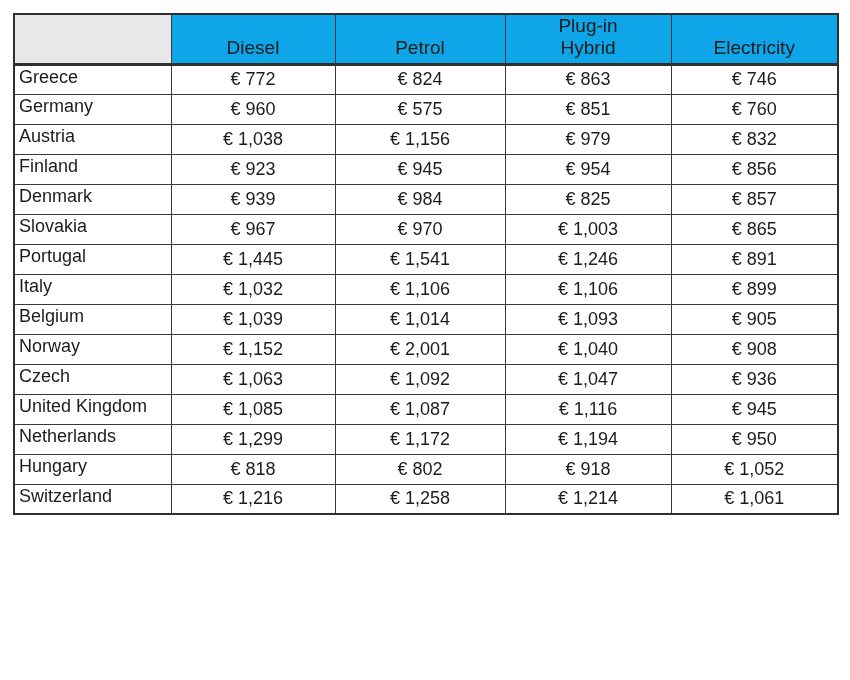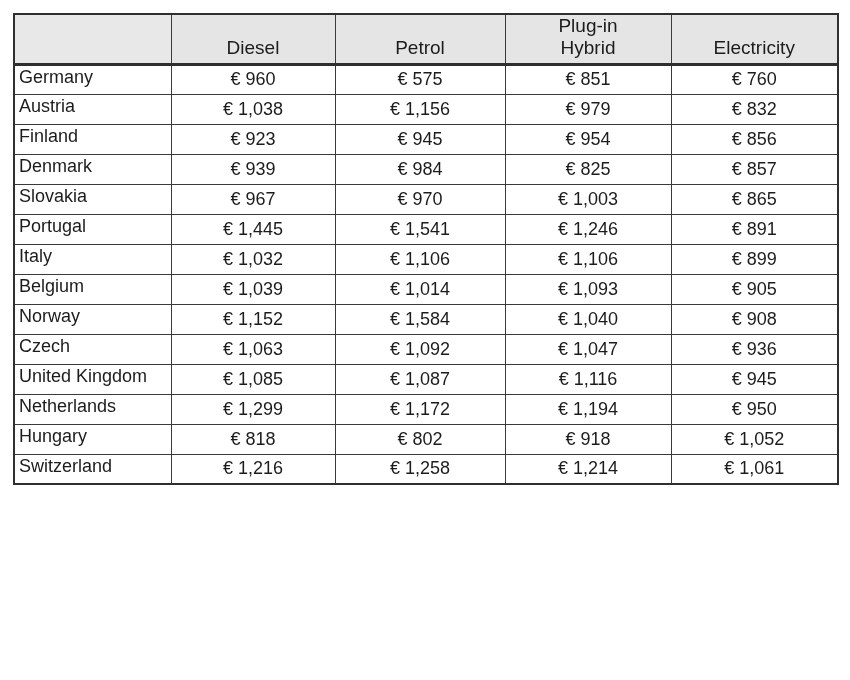--- a/index.html
+++ b/index.html
@@ -23,21 +23,21 @@
     border: 2px solid #2f2f2f;
   }
   table.cost-table th,
   table.cost-table td {
     border: 1px solid #3a3a3a;
     box-sizing: border-box;
     overflow: hidden;
   }
   
   table.cost-table thead th {
-    background: #e5e5e5;
+    background: #0ea5e9;
     height: 48px;
     vertical-align: bottom;
     text-align: center;
     font-weight: 400;
     font-size: 19px;
     line-height: 1.15;
     padding: 0 2px 4px 2px;
     white-space: pre-line;
     border-bottom: 3px solid #2f2f2f;
   }
@@ -79,20 +79,27 @@
       <tr>
         <th class="corner"></th>
         <th>Diesel</th>
         <th>Petrol</th>
         <th>Plug-in
 Hybrid</th>
         <th>Electricity</th>
       </tr>
     </thead>
     <tbody>
+  <tr>
+    <td class="country-cell">Greece</td>
+    <td class="cost-cell">€ 772</td>
+    <td class="cost-cell">€ 824</td>
+    <td class="cost-cell">€ 863</td>
+    <td class="cost-cell">€ 746</td>
+  </tr>
 
   <tr>
     <td class="country-cell">Germany</td>
     <td class="cost-cell">€ 960</td>
     <td class="cost-cell">€ 575</td>
     <td class="cost-cell">€ 851</td>
     <td class="cost-cell">€ 760</td>
   </tr>
 
 
@@ -149,21 +156,21 @@
     <td class="country-cell">Belgium</td>
     <td class="cost-cell">€ 1,039</td>
     <td class="cost-cell">€ 1,014</td>
     <td class="cost-cell">€ 1,093</td>
     <td class="cost-cell">€ 905</td>
   </tr>
 
   <tr>
     <td class="country-cell">Norway</td>
     <td class="cost-cell">€ 1,152</td>
-    <td class="cost-cell">€ 1,584</td>
+    <td class="cost-cell">€ 2,001</td>
     <td class="cost-cell">€ 1,040</td>
     <td class="cost-cell">€ 908</td>
   </tr>
 
   <tr>
     <td class="country-cell">Czech</td>
     <td class="cost-cell">€ 1,063</td>
     <td class="cost-cell">€ 1,092</td>
     <td class="cost-cell">€ 1,047</td>
     <td class="cost-cell">€ 936</td>

